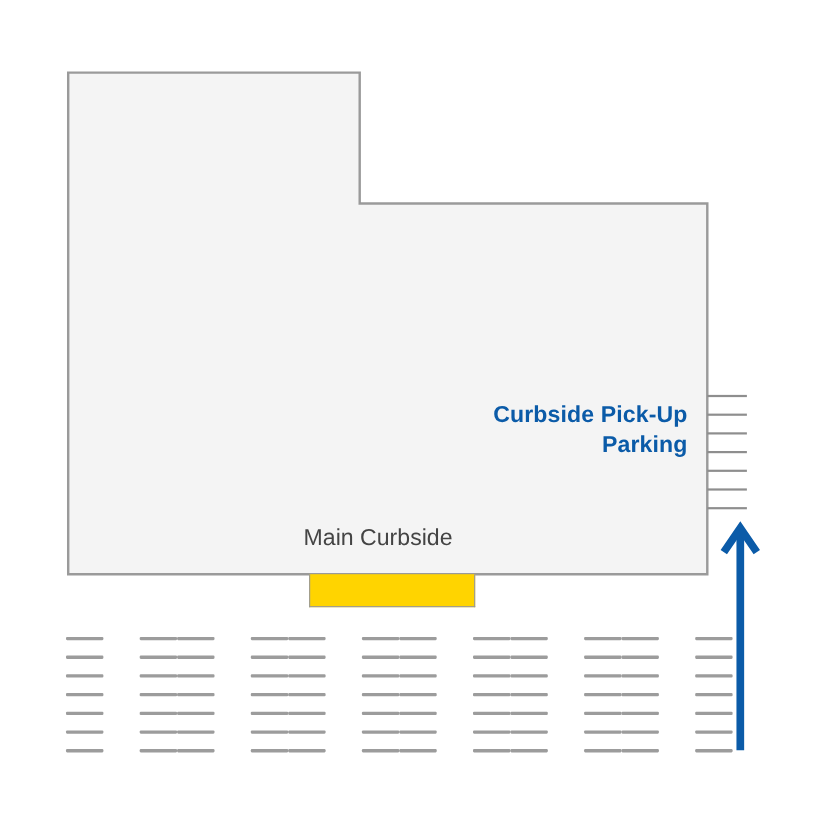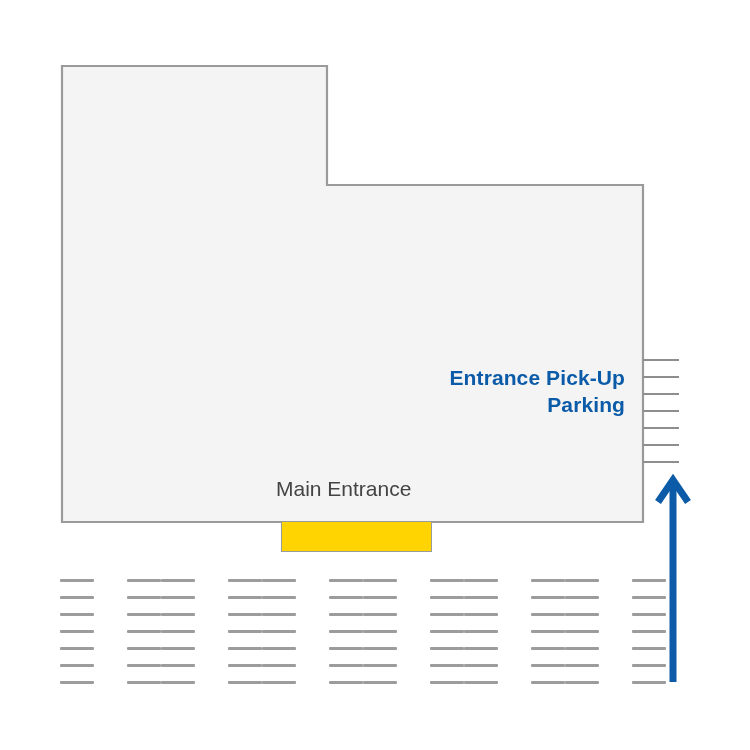--- a/index.html
+++ b/index.html
@@ -107,24 +107,24 @@
 </style>
 </head>
 <body>
 
 <div id="map-canvas">
 
   <svg id="building-shape" viewBox="0 0 750 750">
     <polygon points="62,66 327,66 327,185 643,185 643,522 62,522" fill="#F4F4F4" stroke="#9a9a9a" stroke-width="2.2" stroke-linejoin="miter"></polygon>
   </svg>
 
-  <div class="map-label" id="curbside-label">Entrance Pick-Up
+  <div class="map-label" id="curbside-label">Curbside Pick-Up
 Parking</div>
 
-  <div class="map-label" id="main-entrance-label">Main Entrance</div>
+  <div class="map-label" id="main-entrance-label">Main Curbside</div>
 
   <div id="entrance-awning"></div>
 
   <div id="curbside-stalls">
     <div class="stall-line"></div>
     <div class="stall-line"></div>
     <div class="stall-line"></div>
     <div class="stall-line"></div>
     <div class="stall-line"></div>
     <div class="stall-line"></div>

